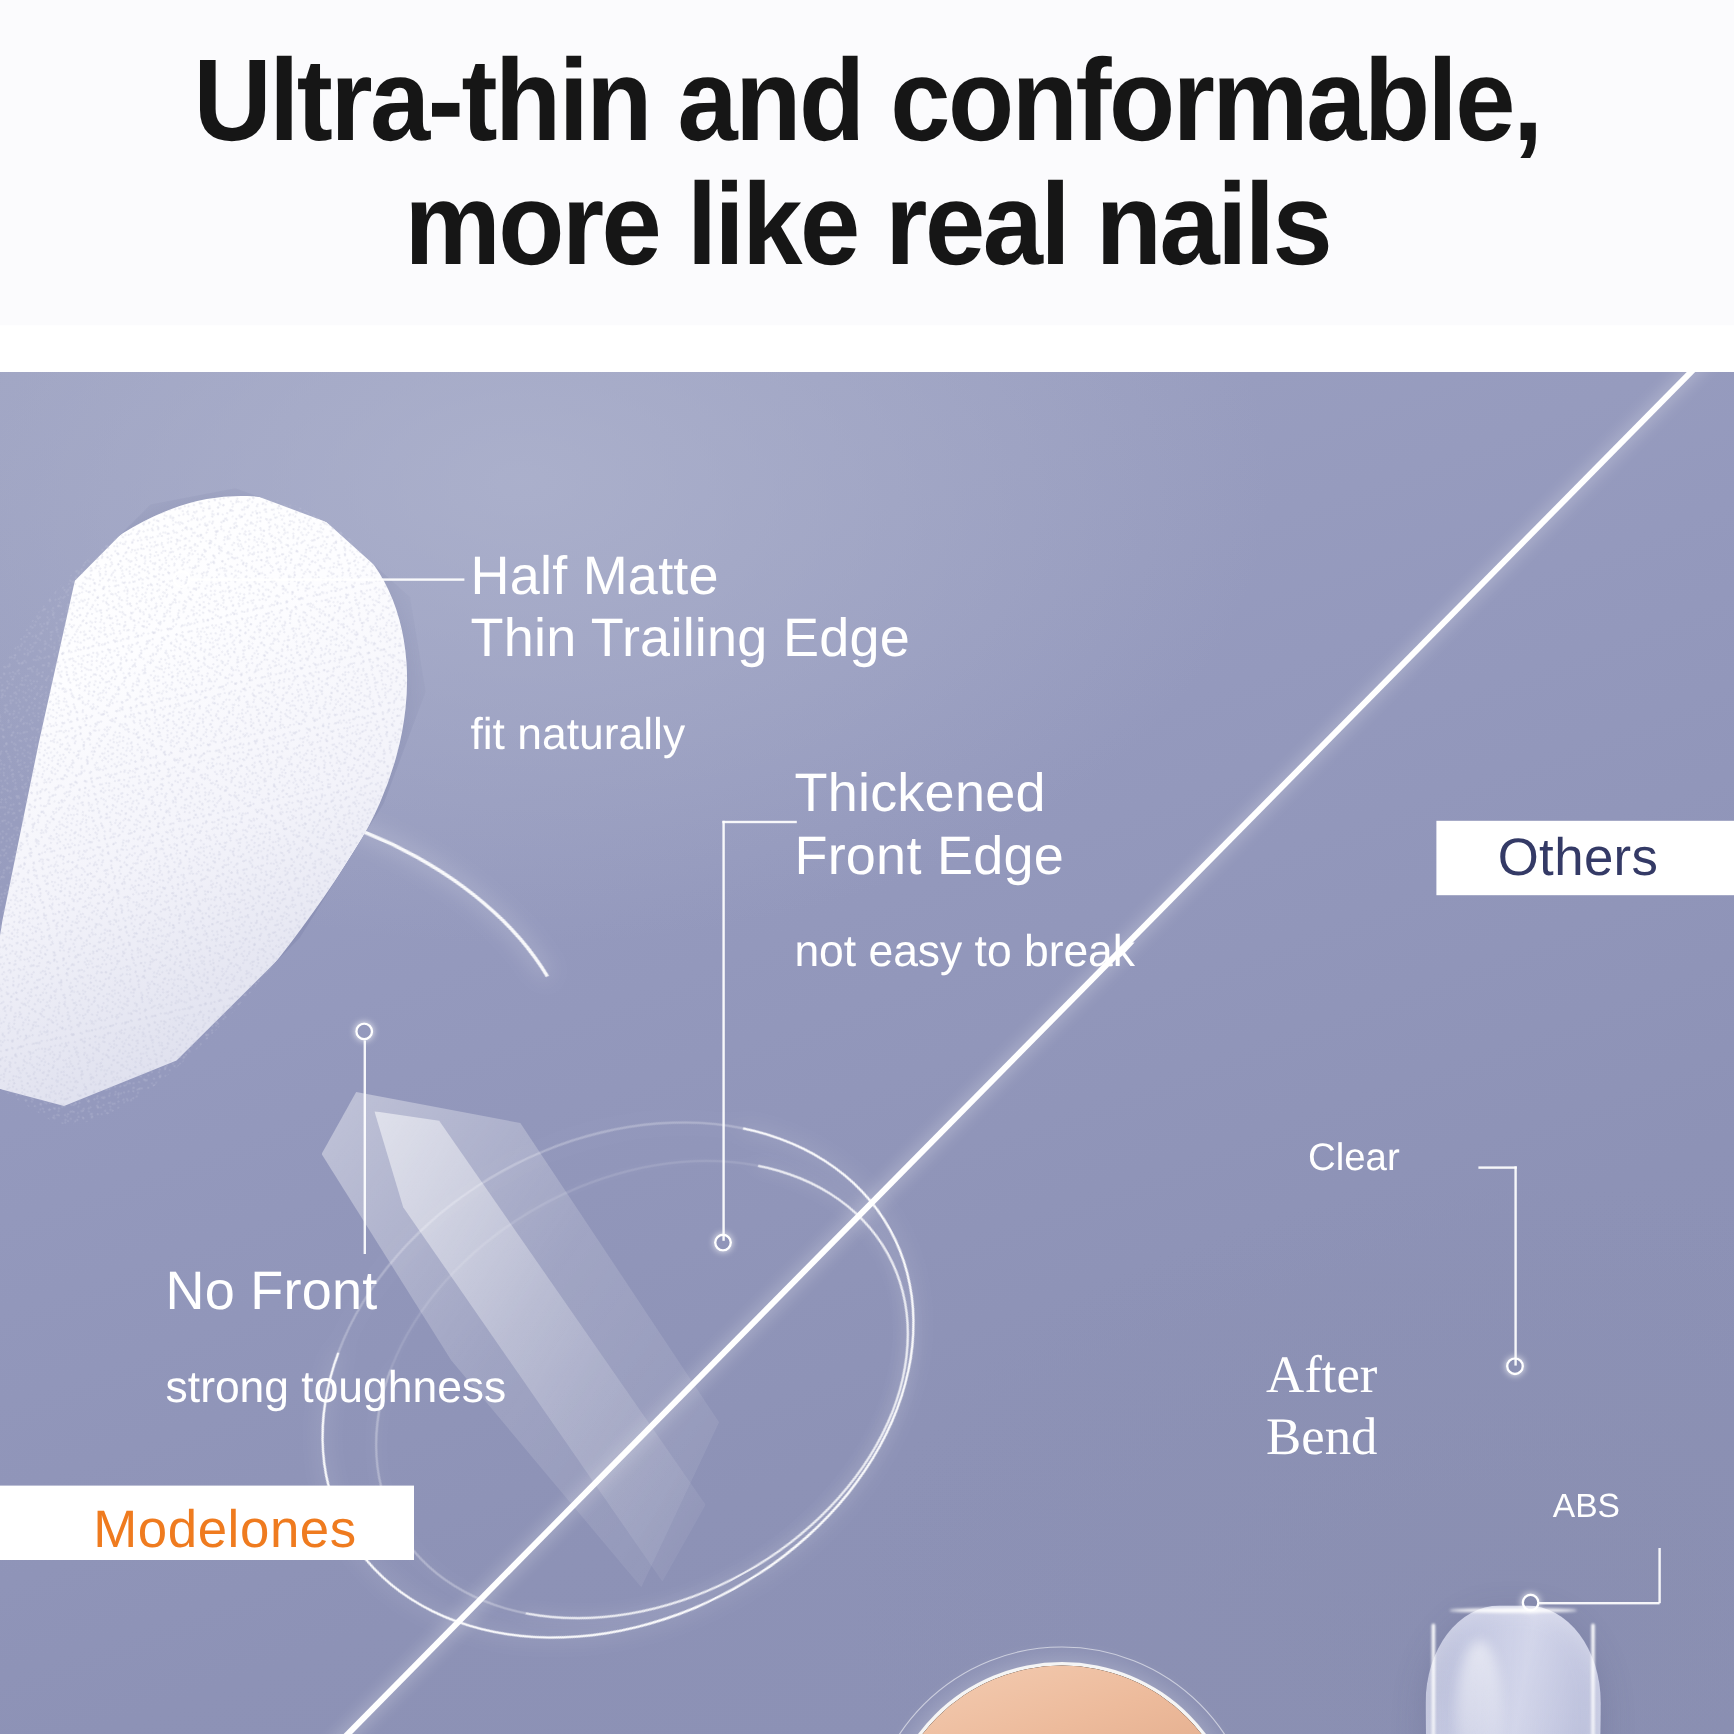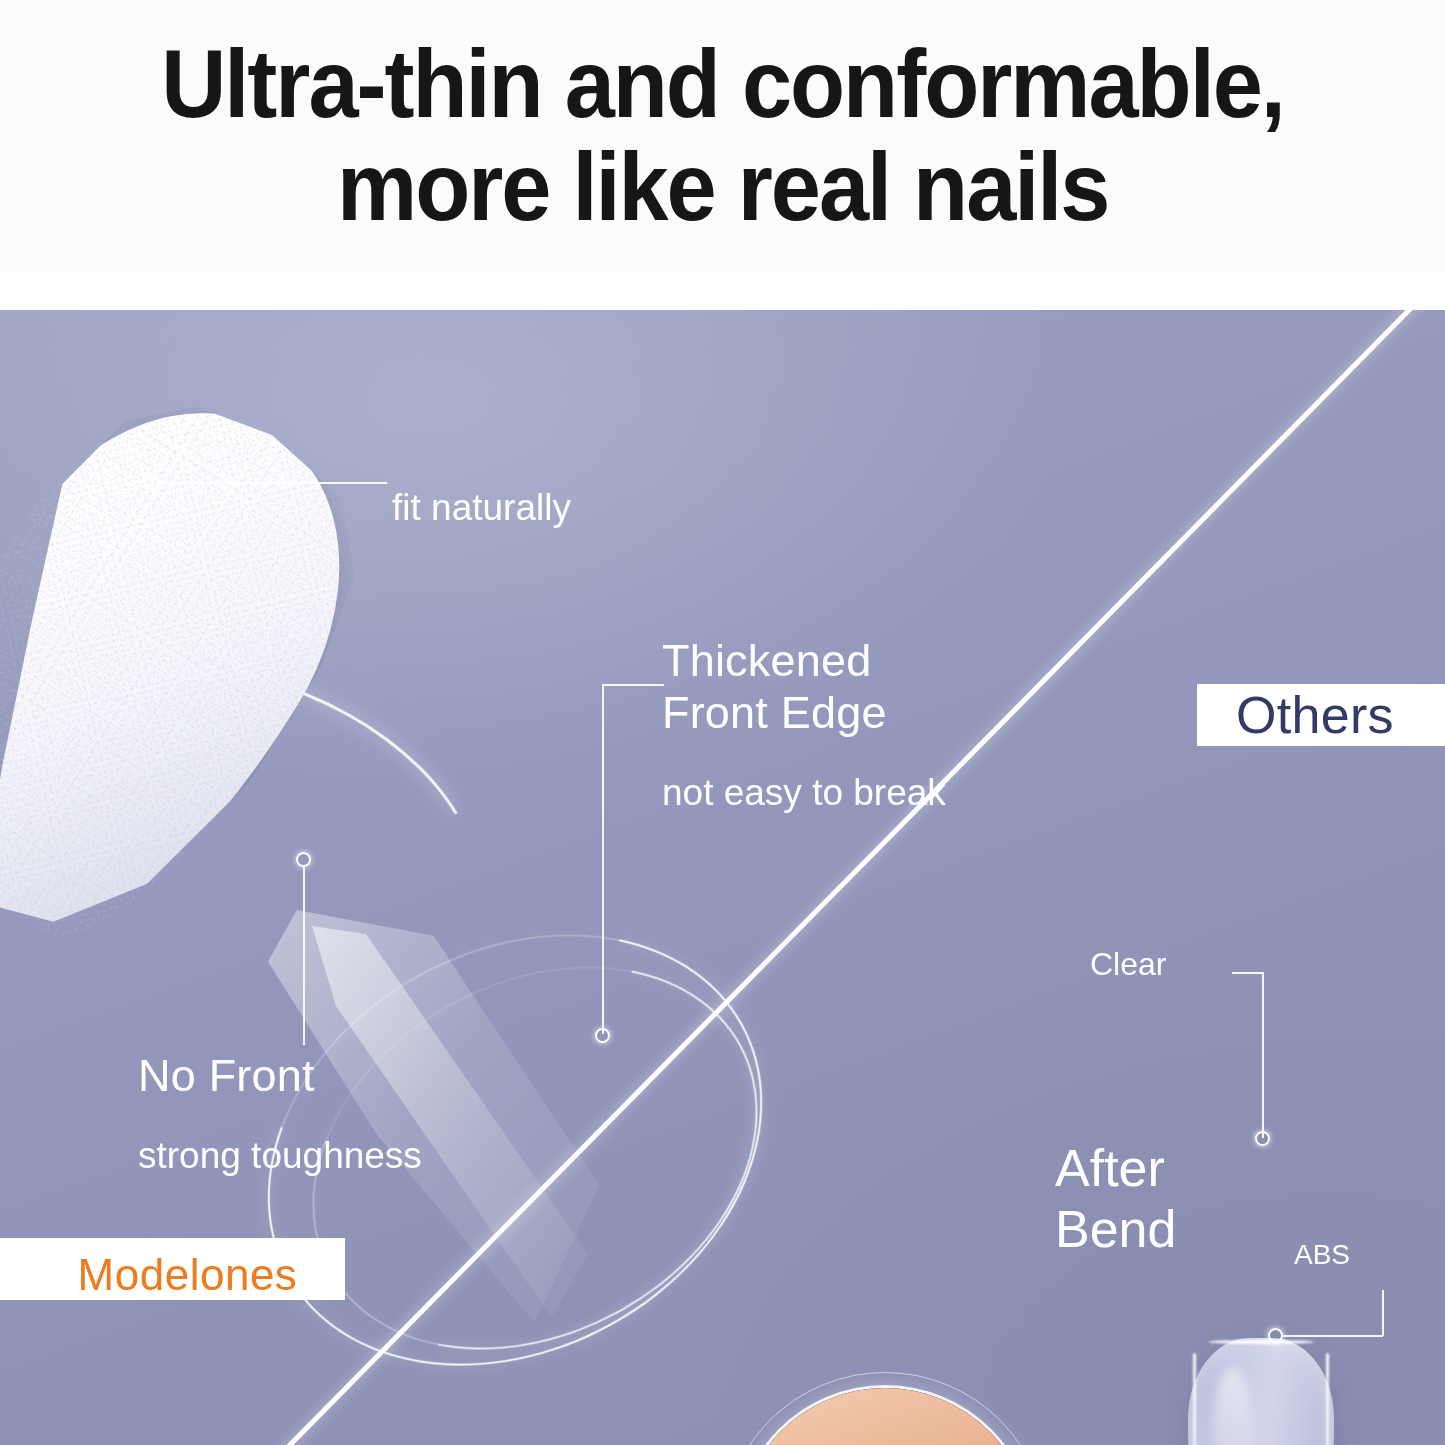--- a/index.html
+++ b/index.html
@@ -180,21 +180,21 @@
     padding-left:30px;
   }
   .badge-others {
     position:absolute;
     left:1197px; top:684px;
     width:248px; height:62px;
     background:#ffffff;
     display:flex; align-items:center; justify-content:center;
   }
   .badge-others span {
-    color:#343a66; font-size:52px; font-weight:400; letter-spacing:0.3px;
+    color:#343a66; font-size:44px; font-weight:400; letter-spacing:0.3px;
     padding-right:12px;
   }
 
   
   .photo-circle {
     position:absolute;
     left:735px; top:1075px;
     width:300px; height:300px;
     border-radius:50%;
     background:#060608;
@@ -283,20 +283,22 @@
 
     <div class="tail-sheet"></div>
     <div class="tail-thin"></div>
     <div class="tail"></div>
     <div class="tail2"></div>
 
     <div class="dot" style="left:144px; top:165px;"></div>
     <div class="ln-h" style="left:159px; top:172px; width:228px;"></div>
 
     <div class="callout" style="left:392px; top:144px; width:430px;">
+      <div class="ttl">Half Matte
+Thin Trailing Edge</div>
       <div class="sub">fit naturally</div>
     </div>
 
     <div class="ln-h" style="left:602px; top:374px; width:62px;"></div>
     <div class="ln-v" style="left:602px; top:374px; height:350px;"></div>
     <div class="dot" style="left:595px; top:718px;"></div>
 
     <div class="callout" style="left:662px; top:325px; width:400px;">
       <div class="ttl">Thickened
 Front Edge</div>
@@ -323,21 +325,21 @@
       <div class="abs-rim-r"></div>
       <div class="abs-top-hl"></div>
 
     </div>
 
     <div class="rlabel" style="left:1090px; top:636px; font-size:32px;">Clear</div>
     <div class="ln-h" style="left:1232px; top:662px; width:32px;"></div>
     <div class="ln-v" style="left:1262px; top:662px; height:166px;"></div>
     <div class="dot" style="left:1255px; top:821px;"></div>
 
-    <div class="rlabel" style="left:1055px; top:828px; font-size:52px;">After
+    <div class="rlabel" style="left:1055px; top:810px; font-size:44px;font-family:Liberation Serif, serif;">After
 Bend</div>
 
     <div class="rlabel" style="left:1294px; top:928px; font-size:28px;">ABS</div>
     <div class="ln-v" style="left:1382px; top:980px; height:46px;"></div>
     <div class="ln-h" style="left:1282px; top:1025px; width:101px;"></div>
     <div class="dot" style="left:1268px; top:1018px;"></div>
 
   </div>
 
   <div class="badge-modelones">

